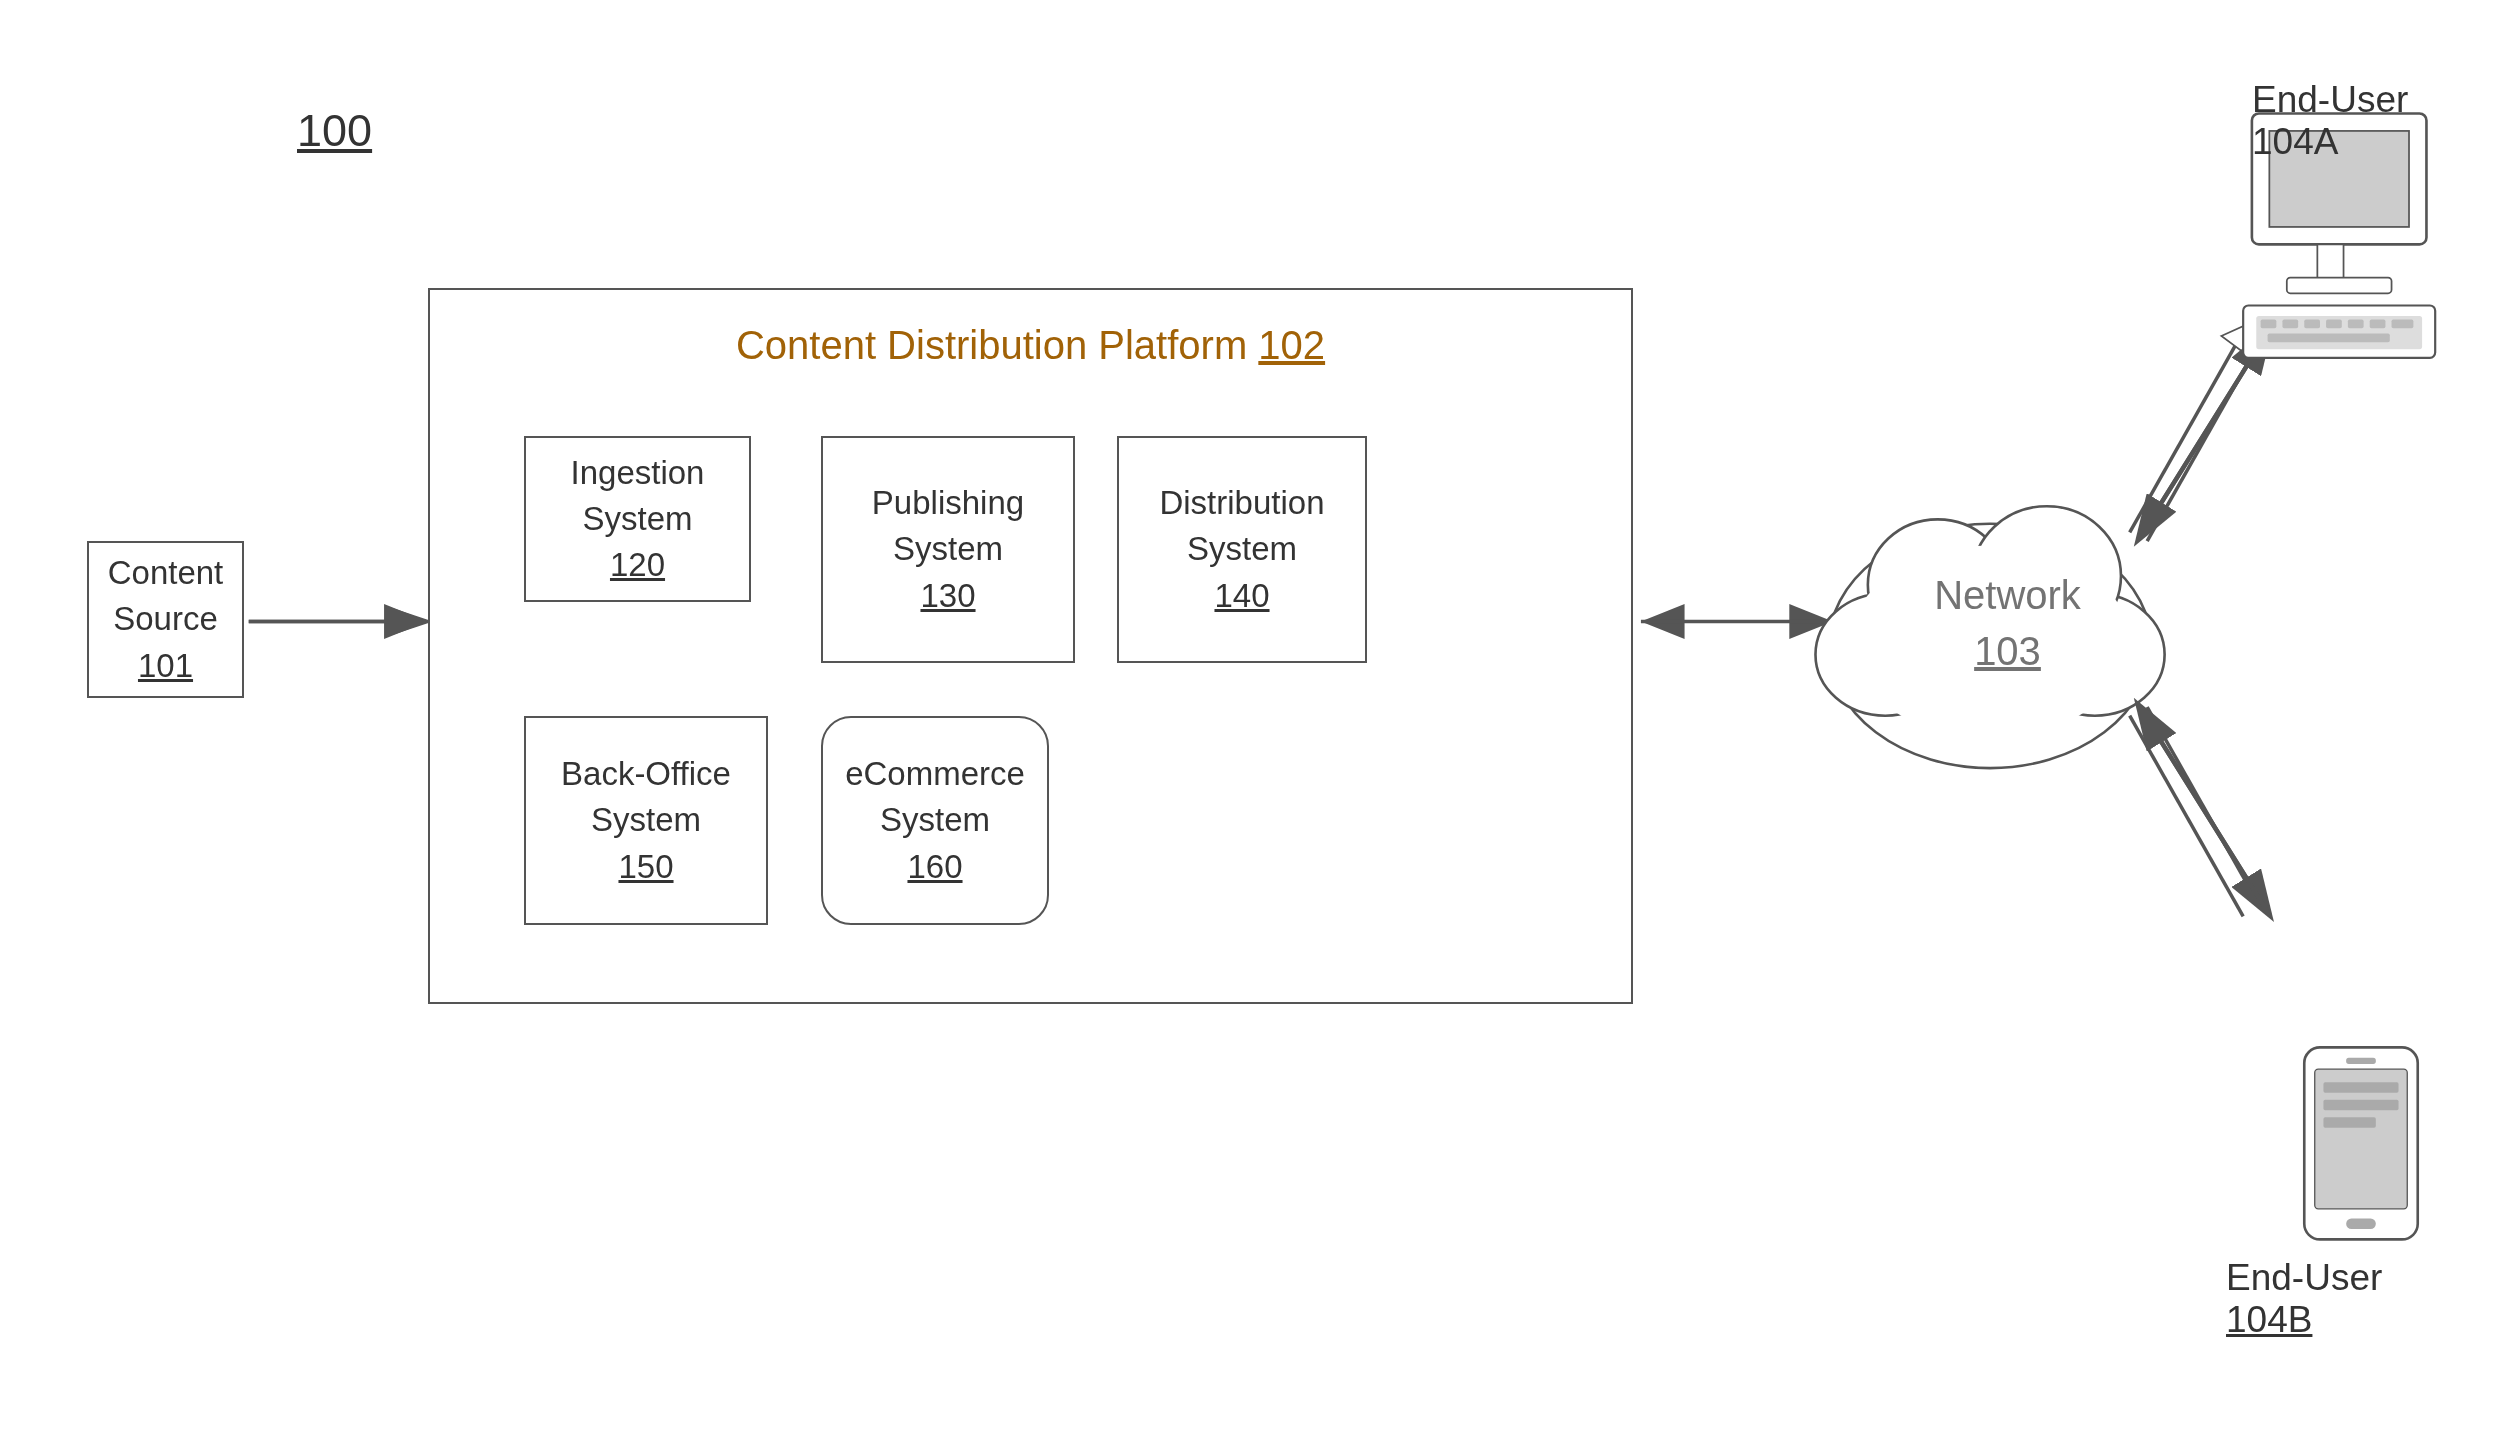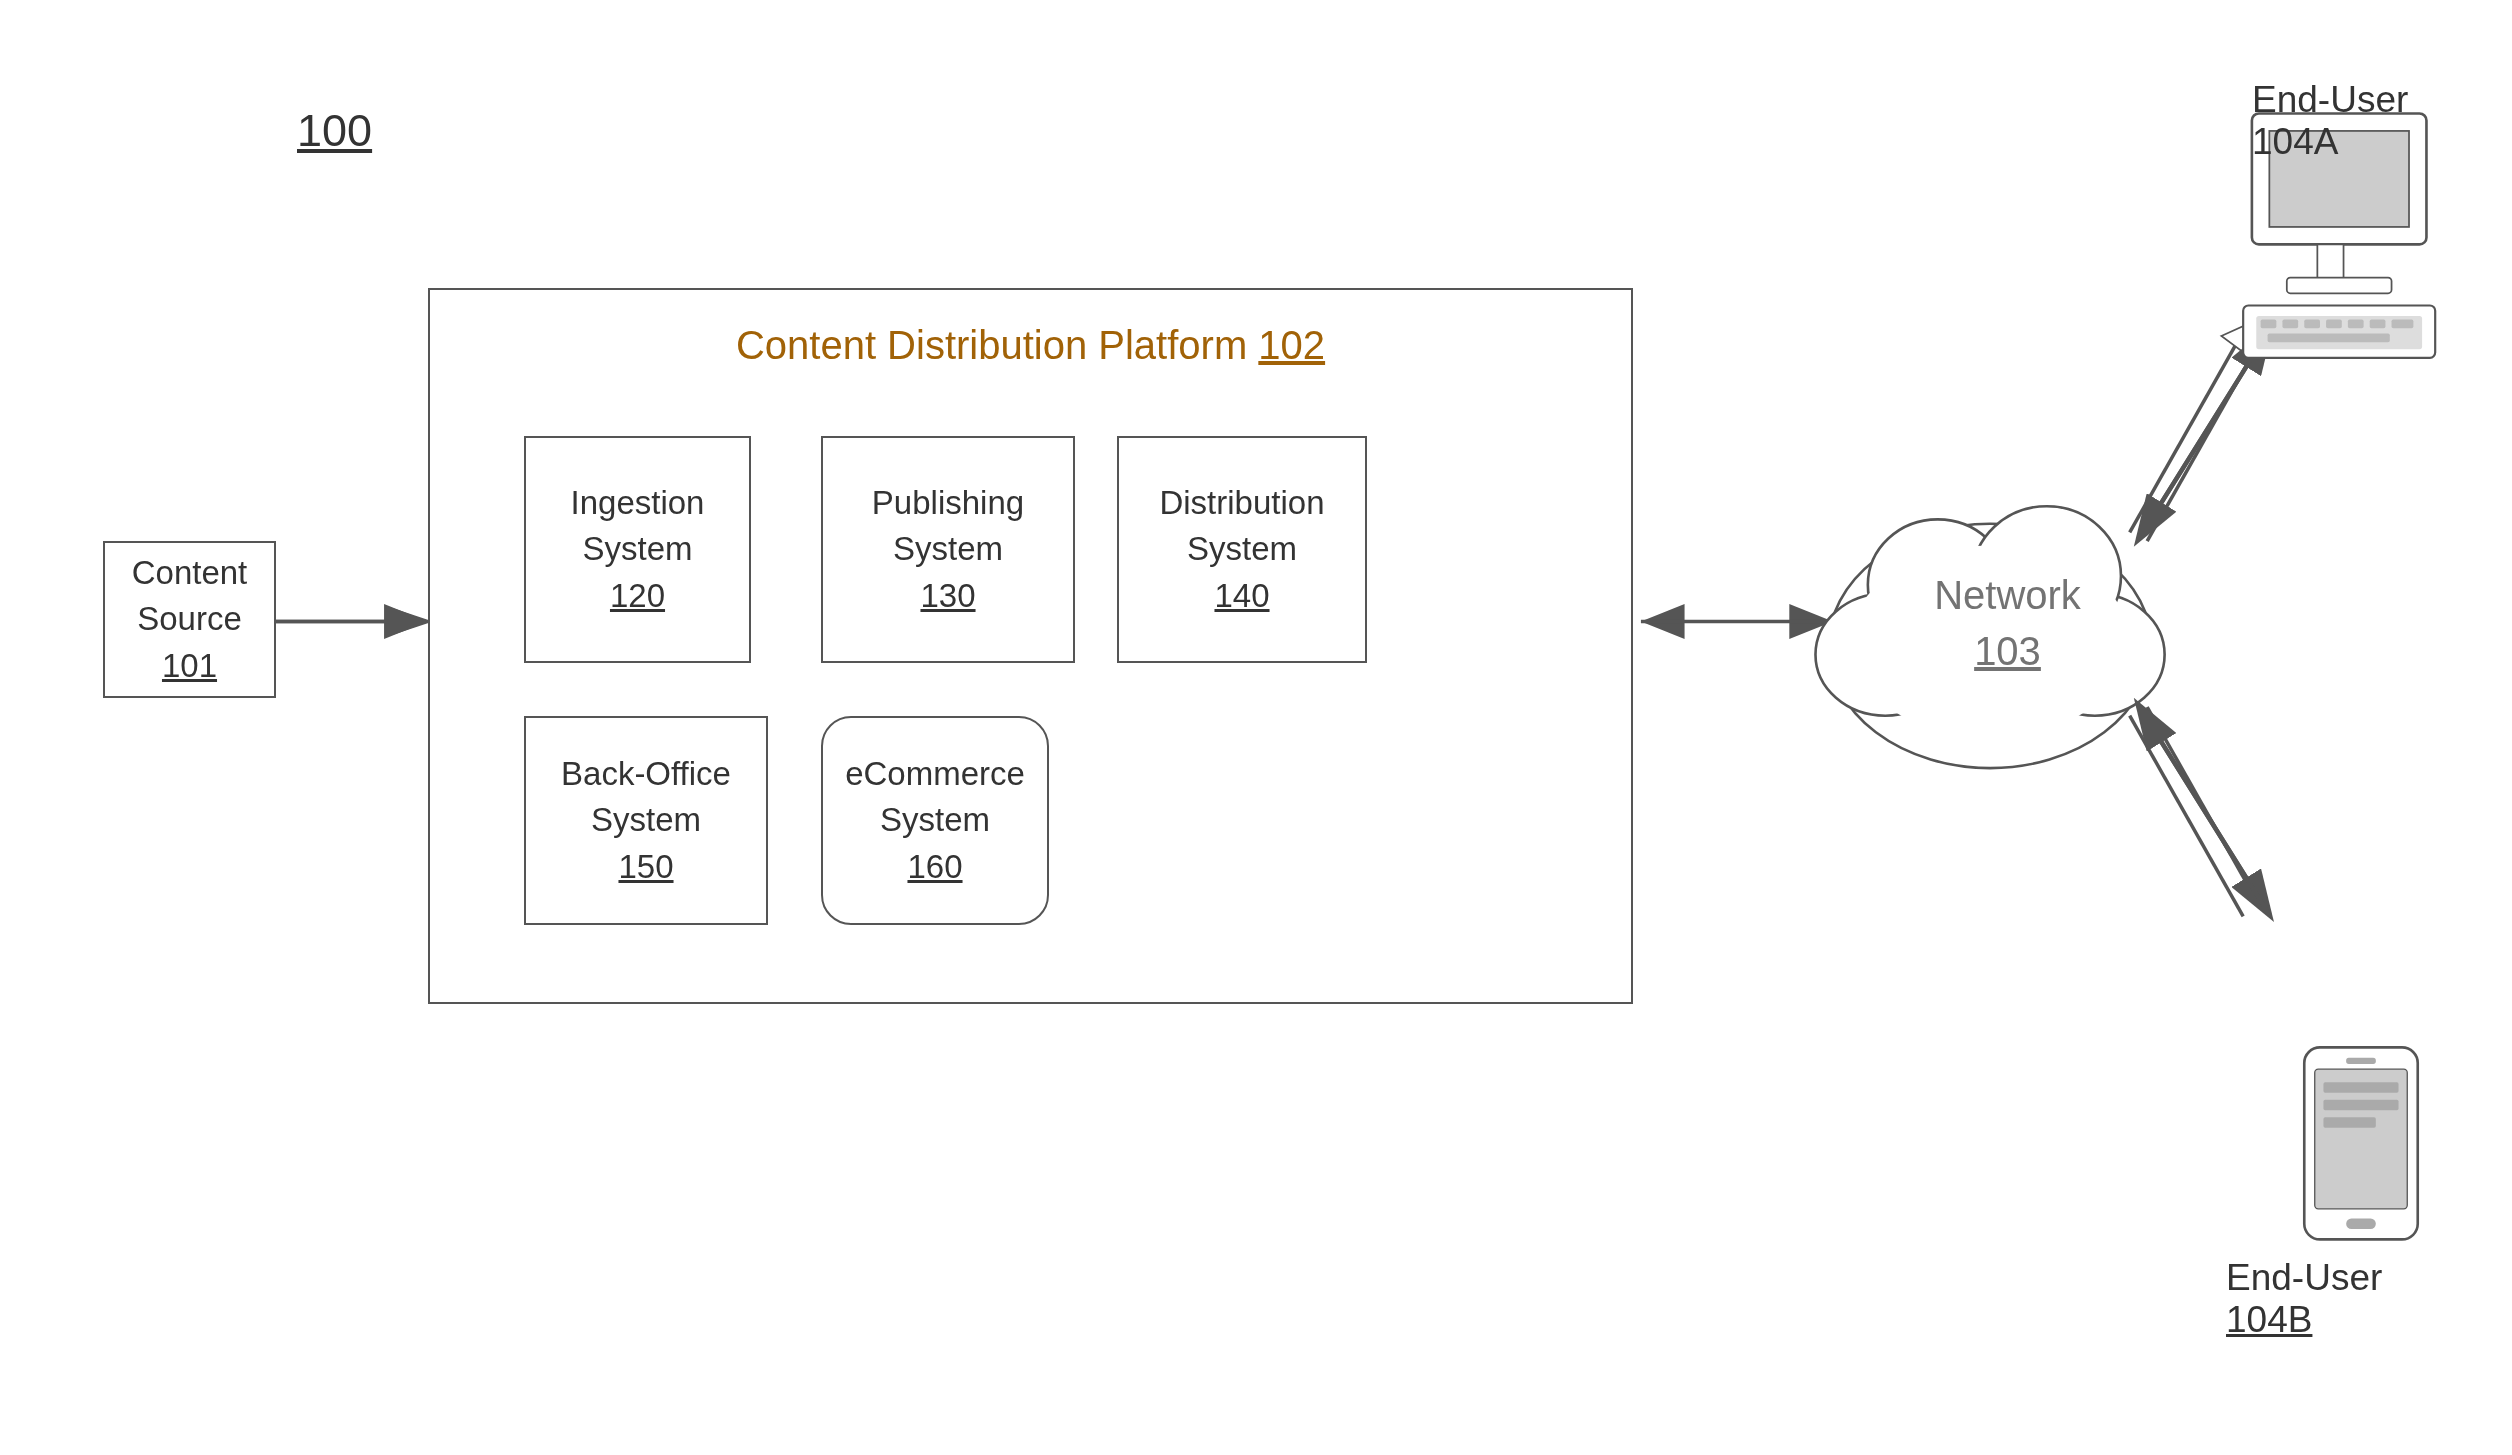--- a/index.html
+++ b/index.html
@@ -71,21 +71,21 @@
 
     .system-box .ref {
       text-decoration: underline;
     }
 
     
     .ingestion {
       top: 436px;
       left: 524px;
       width: 227px;
-      height: 227px;
+      height: 166px;
     }
 
     
     .publishing {
       top: 436px;
       left: 821px;
       width: 254px;
       height: 227px;
     }
 
@@ -236,21 +236,21 @@
 
       <rect x="88" y="196" width="34" height="12" rx="6" fill="#aaa"></rect>
 
       <rect x="88" y="12" width="34" height="7" rx="3" fill="#aaa"></rect>
     </g>
 
   </svg>
 
   <div class="label-100">100</div>
 
-  <div class="system-box" style="top:541px;left:103px;width:173px;height:157px;">
+  <div class="system-box" style="top:541px;left:87px;width:157px;height:157px;">
     <span>Content Source</span>
     <span class="ref">101</span>
   </div>
 
   <div class="platform-box"></div>
 
   <div class="platform-title">
     Content Distribution Platform <span class="ref">102</span>
   </div>
 

